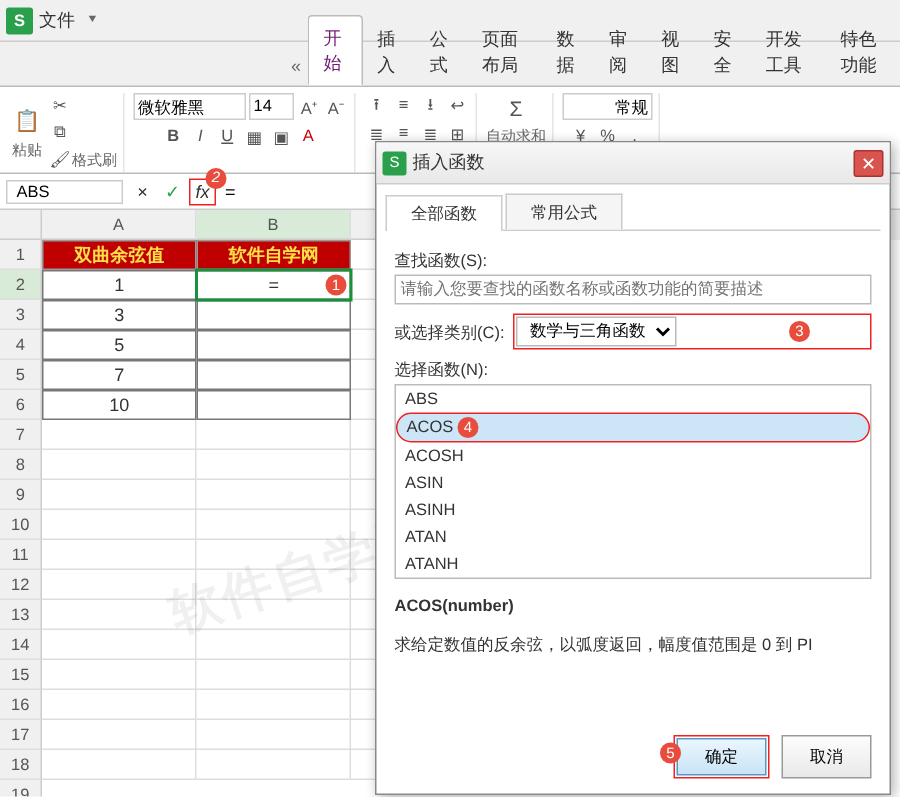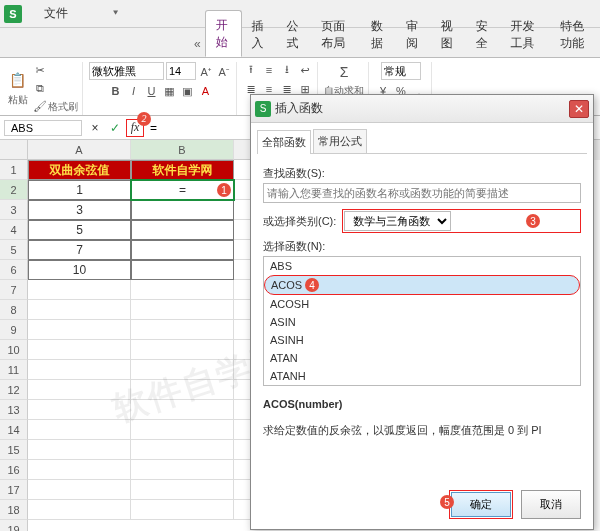--- a/index.html
+++ b/index.html
@@ -1,20 +1,20 @@
 <!DOCTYPE html>
 <html><head>
 <meta charset="utf-8">
 <style>
   * { box-sizing: border-box; margin: 0; padding: 0; font-family: "Microsoft YaHei", Arial, sans-serif; }
   body { background: #fff; width: 600px; height: 531px; overflow: hidden; font-size: 12px; color: #333; }
   
   .titlebar { height: 28px; background: #f0f0f0; display: flex; align-items: center; padding: 0 4px; border-bottom: 1px solid #ccc; }
   .titlebar .logo { width: 18px; height: 18px; background: #2a9f4c; border-radius: 2px; display:inline-flex; align-items:center; justify-content:center; color:#fff; font-weight:bold; font-size:11px; }
-  .titlebar .menu-item { padding: 0 22px; cursor: pointer; }
+  .titlebar .menu-item { padding: 0 4px; cursor: pointer; }
   .titlebar .dropdown-caret { font-size: 9px; color: #666; }
   
   .tabs { height: 30px; background: #f0f0f0; display: flex; align-items: flex-end; padding-left: 190px; border-bottom: 1px solid #bbb; }
   .tab { padding: 6px 10px 5px; font-size: 12px; cursor: pointer; }
   .tab.active { background: #fff; border: 1px solid #bbb; border-bottom: 1px solid #fff; border-radius: 3px 3px 0 0; color: #701a75; margin-top: 36px; }
   .tab.chevron { color: #666; padding: 6px 4px; }
   
   .ribbon { height: 58px; background: #fff; border-bottom: 1px solid #bbb; display: flex; align-items: flex-start; padding: 4px 4px 0; gap: 2px; overflow:hidden;}
   .ribbon-group { display: flex; flex-direction: column; align-items: center; padding: 0 4px; height: 100%; border-right: 1px solid #e5e5e5; }
   .ribbon-icon { width: 20px; height: 20px; display: inline-flex; align-items: center; justify-content: center; font-size: 14px; color: #555; cursor: pointer; }
@@ -25,21 +25,21 @@
   .size-sel { width: 30px; }
   .small-btn { width: 16px; height: 16px; font-size: 11px; color: #555; cursor: pointer; display:inline-flex; align-items:center; justify-content:center; }
   .ribbon-col { display:flex; flex-direction:column; gap:2px; }
   .stacked-icons { display:flex; flex-direction:column; gap:1px; align-items:center;}
   
   .namebox-row { height: 24px; display: flex; align-items: center; background: #fff; border-bottom: 1px solid #ccc; }
   .namebox { width: 78px; border: 1px solid #ccc; margin: 0 4px; padding: 1px 6px; font-size: 11px; }
   .fx-btns { display: flex; gap: 2px; align-items: center; }
   .fx-btn { width: 18px; height: 18px; display: inline-flex; align-items: center; justify-content: center; cursor: pointer; font-size: 12px; }
   .fx-check { color: #2a9f4c; }
-  .fx-fx { font-style: italic; font-family: Liberation Serif, serif; }
+  .fx-fx { font-style: italic; font-family: Liberation Sans, sans-serif; }
   .formula-input { flex: 1; border: none; padding: 2px 6px; font-size: 12px; outline: none; }
   .redmark { position: relative; }
   .redmark::after { content: attr(data-num); position: absolute; top: -8px; right: -8px; width: 14px; height: 14px; background: #e74c3c; color: #fff; border-radius: 50%; font-size: 10px; display: flex; align-items: center; justify-content: center; z-index:5;}
   .redborder { border: 1.5px solid #e22; }
   
   .sheet-area { position: relative; height: calc(531px - 28px - 30px - 58px - 24px); display: flex; }
   .rowheads { width: 28px; background: #f0f0f0; }
   .rowhead { height: 20px; border-right: 1px solid #ccc; border-bottom: 1px solid #ddd; display: flex; align-items: center; justify-content: center; font-size: 11px; color: #555; }
   .rowhead.sel { background:#d8ead8; }
   .cols { flex: 1; overflow: hidden; }
@@ -55,21 +55,21 @@
   .bordered { border: 1px solid #777; }
   .active-cell { outline: 2px solid #1a8f3c; outline-offset: -1px; position:relative; }
   .active-cell .redmark-inner { position:absolute; top:2px; right:2px; width:14px; height:14px; background:#e74c3c; color:#fff; border-radius:50%; font-size:10px; display:flex; align-items:center; justify-content:center;}
   
   .dialog { position: absolute; top: 94px; left: 250px; width: 344px; height: 436px; background: #fff; border: 1px solid #888; box-shadow: 2px 2px 8px rgba(0,0,0,0.3); z-index:10; }
   .dlg-title { height: 28px; background: linear-gradient(#f7f7f7,#e8e8e8); display: flex; align-items: center; padding: 0 4px; border-bottom: 1px solid #ccc; }
   .dlg-logo { width:16px; height:16px; background:#2a9f4c; color:#fff; font-size:10px; display:inline-flex; align-items:center; justify-content:center; border-radius:2px; margin-right:4px;}
   .dlg-title-text { flex:1; font-size:12px; }
   .dlg-close { width:20px; height:18px; background:#d9534f; color:#fff; display:inline-flex; align-items:center; justify-content:center; font-size:12px; border:1px solid #a33; border-radius:2px; cursor:pointer;}
   .dlg-tabs { display:flex; margin:6px 6px 0; border-bottom:1px solid #ccc; }
-  .dlg-tab { padding:4px 4px; border:1px solid #ccc; border-bottom:none; background:#f5f5f5; font-size:11px; cursor:pointer; margin-right:2px; }
+  .dlg-tab { padding:4px 16px; border:1px solid #ccc; border-bottom:none; background:#f5f5f5; font-size:11px; cursor:pointer; margin-right:2px; }
   .dlg-tab.active { background:#fff; position:relative; top:1px; }
   .dlg-body { padding: 8px 12px; font-size:11px; }
   .dlg-label { margin:4px 0 2px; }
   .dlg-input { width:100%; border:1px solid #bbb; padding:3px; font-size:11px; color:#999; }
   .dlg-row { display:flex; align-items:center; margin:6px 0; }
   .dlg-select { flex:1; border:1px solid #bbb; padding:2px 4px; font-size:11px; background:#fff; }
   .dlg-list { border:1px solid #bbb; height:130px; overflow-y:auto; }
   .dlg-item { padding:3px 6px; cursor:pointer; font-size:11px; }
   .dlg-item.sel { background:#cde6f7;border-radius:10px; }
   .dlg-desc { margin-top:10px; font-size:11px; line-height:1.6; }
@@ -161,21 +161,21 @@
       <span class="small-btn">≡</span>
       <span class="small-btn">≣</span>
       <span class="small-btn">⊞</span>
     </div>
   </div>
   <div class="ribbon-group">
     <span class="ribbon-icon">Σ</span>
     <span class="ribbon-label">自动求和</span>
   </div>
   <div class="ribbon-group">
-    <input class="ribbon-sel" style="width: 40px;" value="常规">
+    <input class="ribbon-sel" style="width: 60px; text-align: right;" value="常规">
     <div class="ribbon-row" style="margin-top:3px;">
       <span class="small-btn">¥</span>
       <span class="small-btn">%</span>
       <span class="small-btn">,</span>
     </div>
   </div>
 </div>
 
 <div class="namebox-row">
   <input class="namebox" value="ABS" style="">

